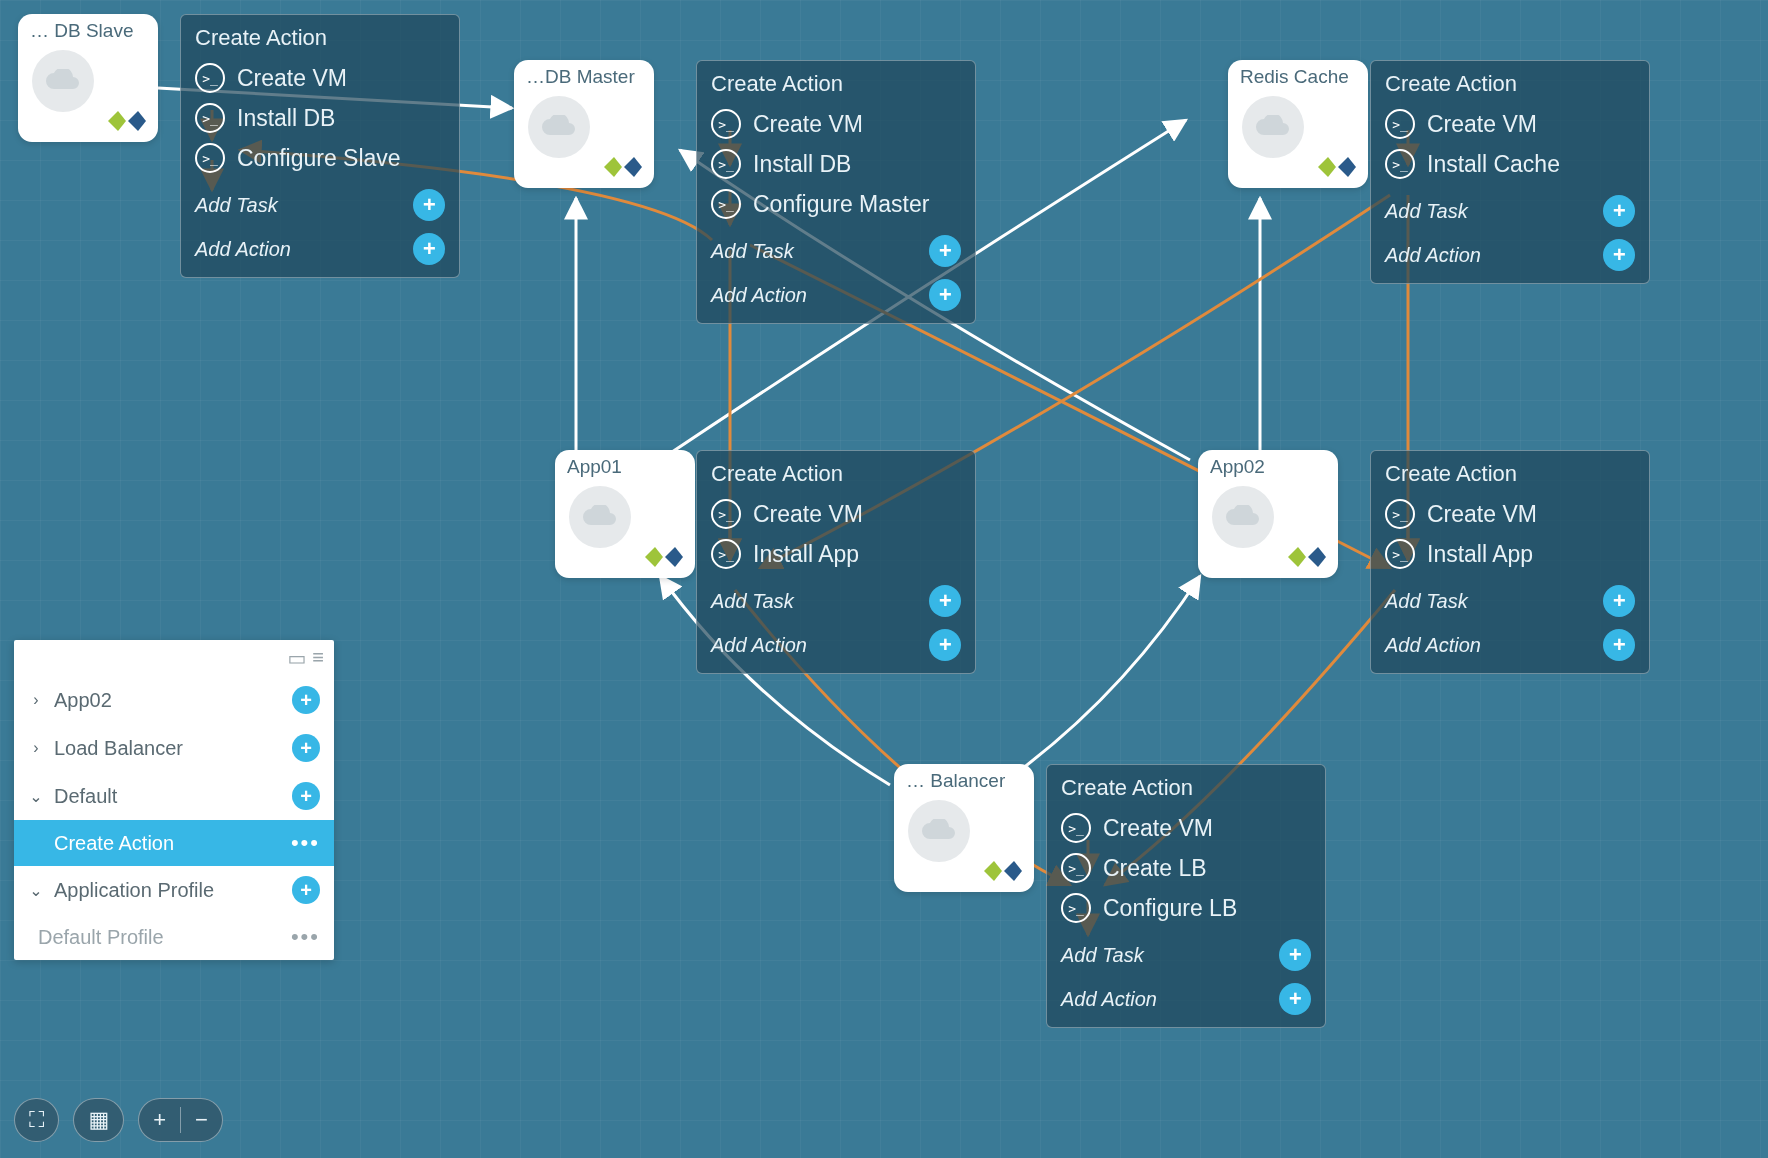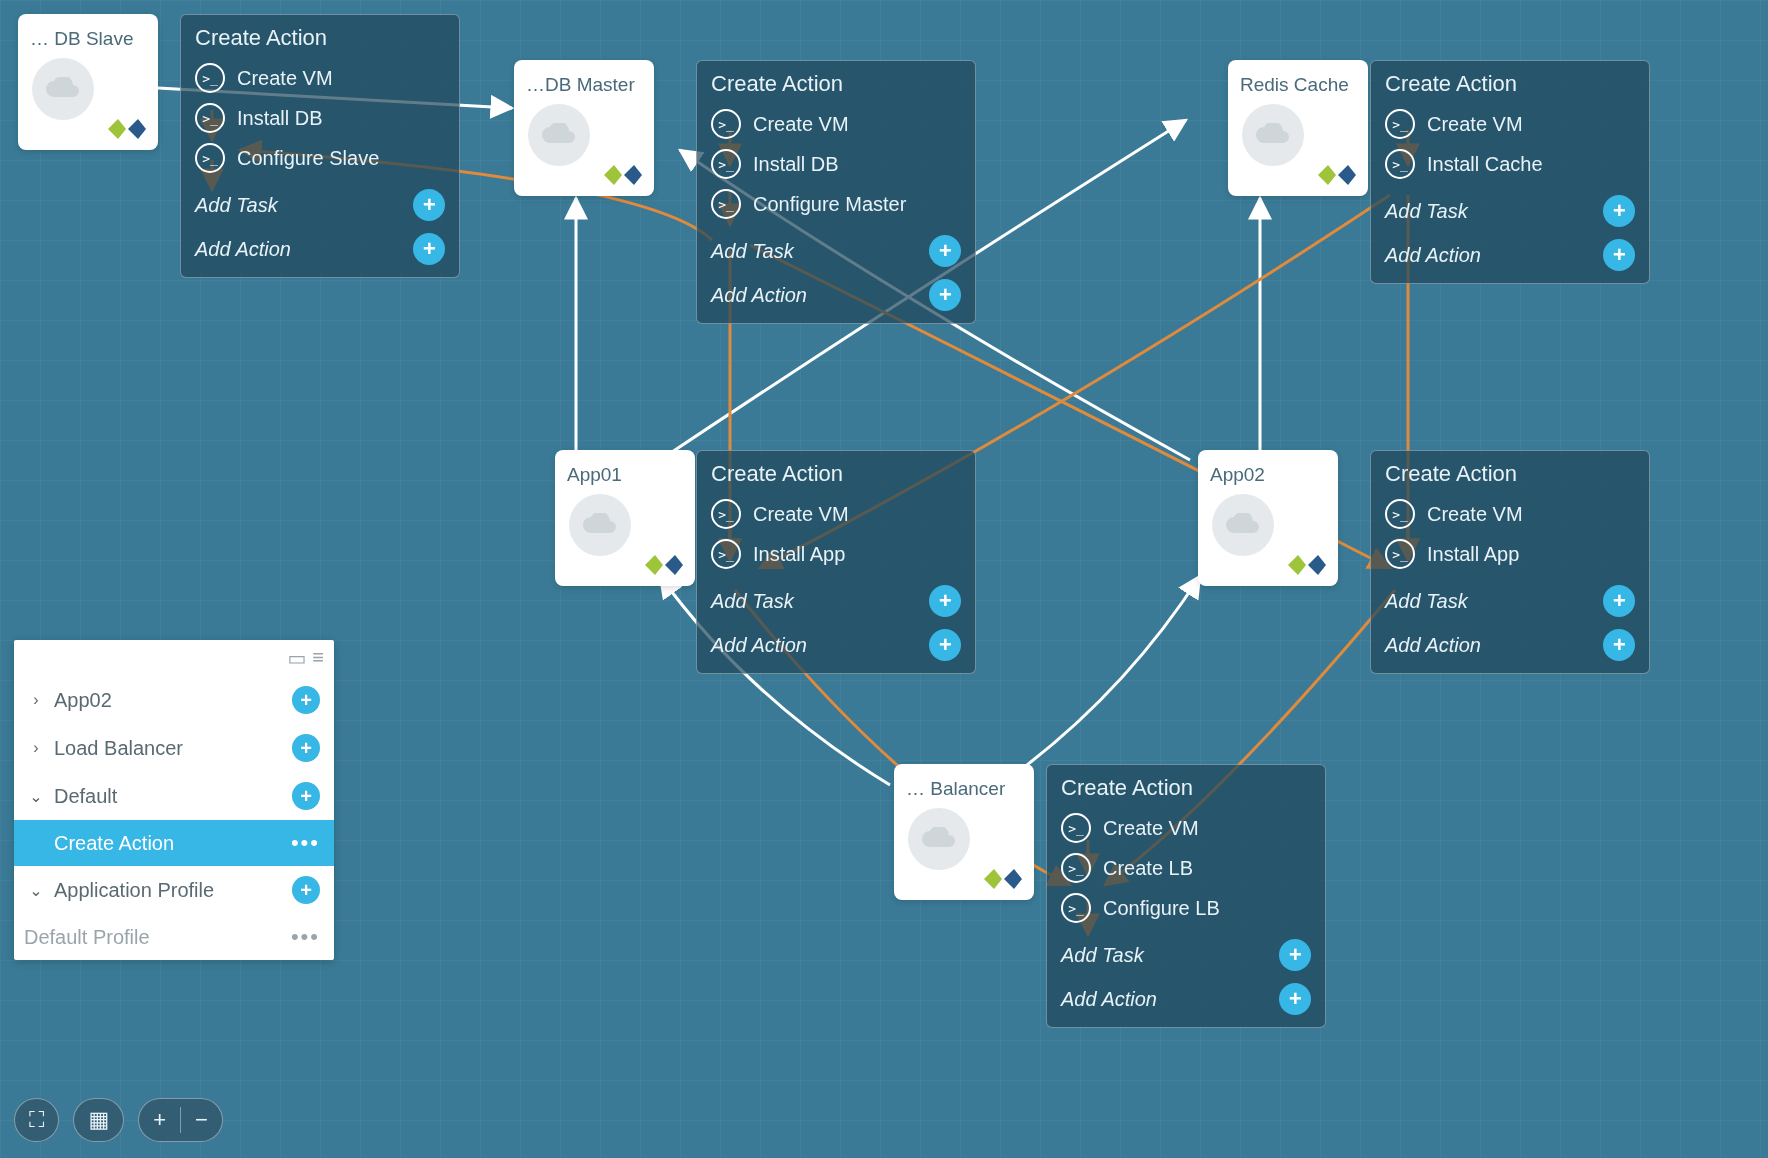--- a/index.html
+++ b/index.html
@@ -14,22 +14,22 @@
   font-family: -apple-system, BlinkMacSystemFont, "Segoe UI", Arial, sans-serif;
   position: relative;
   overflow: hidden;
 }
 
 
 .service-node {
   position: absolute;
   width: 140px;
   background: #fff;
-  border-radius: 8px;
-  padding: 14px 8px 8px;
+  border-radius: 14px;
+  padding: 6px 8px 8px;
   box-shadow: 0 2px 6px rgba(0,0,0,0.15);
 }
 .service-node .title {
   color: #4a6a7a;
   font-size: 19px;
   white-space: nowrap;
   overflow: hidden;
   text-overflow: ellipsis;
   margin-bottom: 4px;
   padding: 0 4px;
@@ -85,21 +85,21 @@
   border: 2px solid #fff;
   border-radius: 50%;
   display: flex;
   align-items: center;
   justify-content: center;
   flex-shrink: 0;
   font-size: 13px;
   font-family: monospace;
   color: #fff;
 }
-.task-label { font-size: 20px; text-align: center; }
+.task-label { font-size: 23px; text-align: center; }
 .panel-footer {
   display: flex;
   justify-content: space-between;
   align-items: center;
   font-size: 20px;
   padding: 6px 0;
   font-style: italic;
 }
 .plus-btn {
   width: 32px;
@@ -475,21 +475,21 @@
       </div>
     <span class="ellipsis">•••</span>
   </div>
   <div class="sidebar-row">
     <div class="left">
         <span class="chev">⌄</span>
         <span>Application Profile</span>
       </div>
     <div class="plus-btn" style="width:28px;height:28px;font-size:20px;">+</div>
   </div>
-  <div class="sidebar-row" style="padding-left:10px; color:#9aa5ab;">
+  <div class="sidebar-row" style="padding-left:24px; color:#9aa5ab;">
     <div class="left">
         <span>Default Profile</span>
       </div>
     <span class="ellipsis" style="color:#9aa5ab;">•••</span>
   </div>
 </div>
 
 <div class="bottom-toolbar">
   <div class="tool-pill">
     <span>⛶</span>

